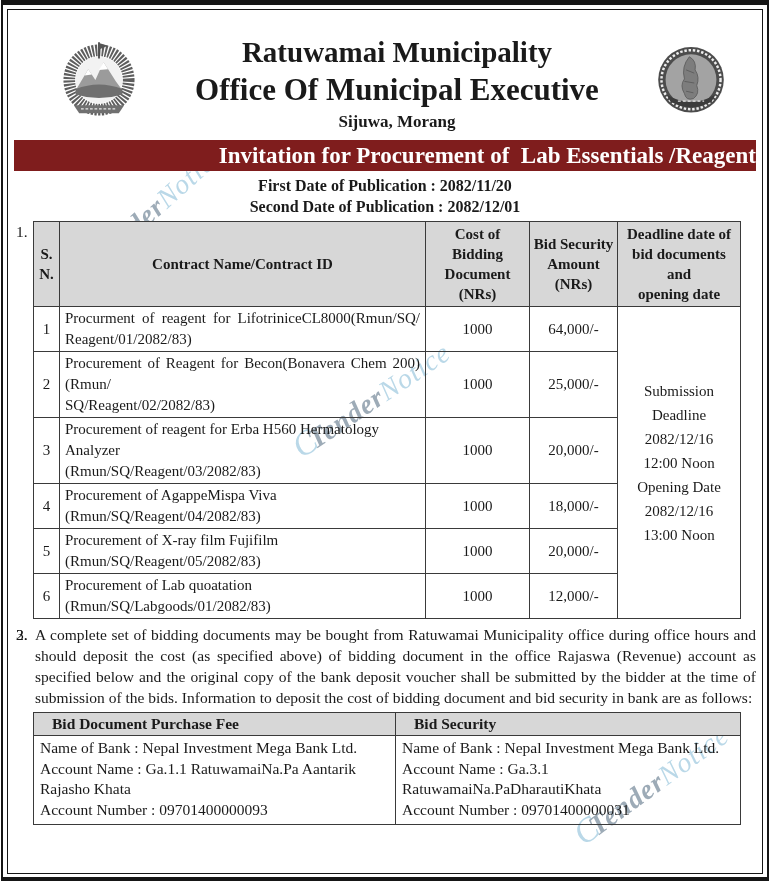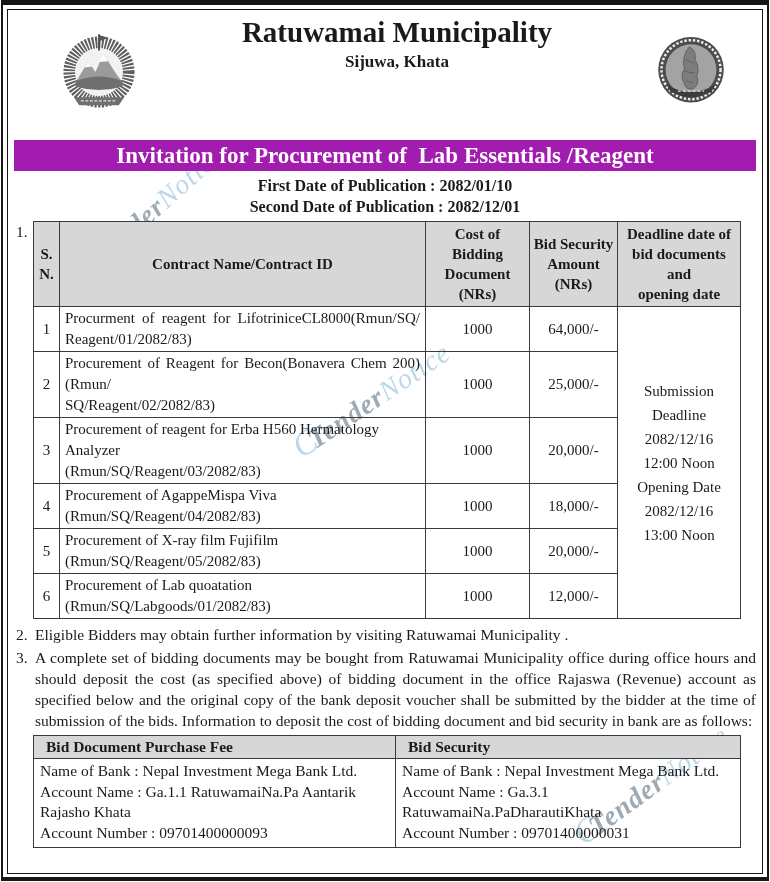--- a/index.html
+++ b/index.html
@@ -16,28 +16,28 @@
   .content{position:relative;z-index:1;padding:12px 14px 0 14px;}
 
   
   .watermark{position:absolute;z-index:0;white-space:nowrap;pointer-events:none;
     font-style:italic;transform-origin:center;opacity:.85;}
   .wm-c{font-size:34px;color:#aed2e4;font-weight:400;margin-right:-6px;}
   .wm-t{font-size:28px;color:#8d9dab;font-weight:bold;letter-spacing:1px;}
   .wm-n{font-size:28px;color:#aed2e4;font-weight:400;letter-spacing:1px;}
 
   
-  .hdr{display:flex;align-items:flex-start;justify-content:space-between;height:122px;}
+  .hdr{display:flex;align-items:flex-end;justify-content:space-between;height:122px;}
   .emblem{flex:0 0 auto;}
   .hdr-text{flex:1 1 auto;text-align:center;padding-top:2px;}
   .muni{font-size:29px;font-weight:bold;line-height:36px;}
   .office{font-size:31px;font-weight:bold;line-height:40px;}
   .addr{font-size:17px;font-weight:bold;line-height:24px;}
 
-  .banner{background:#a21caf;color:#fff;text-align:center;font-weight:bold;
+  .banner{background:#7f1d1d;color:#fff;text-align:right;font-weight:bold;
     font-size:23px;line-height:31px;height:31px;margin:6px 0 4px 0;white-space:pre;}
   .pub{text-align:center;font-weight:bold;font-size:16px;line-height:21px;}
 
   .item{position:relative;padding-left:21px;font-size:15.5px;line-height:21px;
     text-align:justify;margin-top:4px;}
   .item .num{position:absolute;left:2px;top:0;}
 
   table{border-collapse:collapse;margin:4px 0 0 19px;}
   .main-table td,.main-table th{border:1px solid #3a3a3a;font-size:15px;}
   .main-table th{background:#d7d7d7;font-weight:bold;text-align:center;
@@ -45,21 +45,21 @@
   .hline{display:block;}
   .cell-sn{text-align:center;vertical-align:middle;}
   .cell-name{padding:1px 5px;line-height:21px;vertical-align:middle;}
   .cell-name .jl{text-align:justify;text-align-last:justify;}
   .cell-num{text-align:center;vertical-align:middle;}
   .main-table tbody tr{height:44px;}
   .cell-deadline{text-align:center;vertical-align:middle;line-height:24px;padding:2px;}
   .dl-label{}
 
   .bank-table td{border:1px solid #3a3a3a;font-size:15.5px;vertical-align:top;}
-  .bank-table .bhead{background:#d7d7d7;font-weight:bold;padding:0 12px;line-height:22px;}
+  .bank-table .bhead{background:#d7d7d7;font-weight:bold;padding:0 18px;line-height:22px;}
   .bank-cell{padding:2px 6px 4px 6px;line-height:20.5px;}
   .bank-cell b{font-weight:normal;}
 </style>
 </head>
 <body>
 
 <div class="page">
   <div class="frame-outer"></div>
   <div class="frame-inner"></div>
 
@@ -85,38 +85,39 @@
           <path d="M55 30 L60 38 L50 39 Z" fill="#fff"></path>
           <path d="M24 60 Q50 50 76 60 L76 66 Q50 74 24 66 Z" fill="#6f6f6f"></path>
           <path d="M50 8 L50 26" stroke="#4a4a4a" stroke-width="2"></path>
           <path d="M50 9 L60 12 L50 16 Z" fill="#555"></path>
           <path d="M22 78 L78 78 L72 87 L28 87 Z" fill="#707070"></path>
           <path d="M30 82 L70 82" stroke="#e8e8e8" stroke-width="1.5" stroke-dasharray="3 2"></path>
         </svg>
       </div>
       <div class="hdr-text">
         <div class="muni">Ratuwamai Municipality</div>
-        <div class="addr">Sijuwa, Khata</div>
+        <div class="office">Office Of Municipal Executive</div>
+        <div class="addr">Sijuwa, Morang</div>
       </div>
       <div class="emblem" style="padding:14px 24px 0 0;">
         <svg width="82" height="94" viewBox="0 0 100 100">
           <circle cx="50" cy="46" r="40" fill="#4c4c4c"></circle>
           <circle cx="50" cy="46" r="36" fill="none" stroke="#ededed" stroke-width="3" stroke-dasharray="3 2.2"></circle>
           <circle cx="50" cy="46" r="31" fill="#a3a3a3"></circle>
           <path d="M48 18 q9 5 7 16 q6 9 2 19 q4 10 -4 16 q-9 3 -11 -6 q-6 -10 0 -18 q-4 -15 6 -27 z" fill="#7d7d7d" stroke="#585858" stroke-width="1"></path>
           <path d="M44 34 l10 4 M42 48 l12 2 M44 60 l9 2" stroke="#585858" stroke-width="1"></path>
           <path d="M20 64 q30 18 60 0 l-5 9 q-25 13 -50 0 z" fill="#3c3c3c"></path>
           <path d="M34 72 L66 72" stroke="#e8e8e8" stroke-width="1.6" stroke-dasharray="3.5 2.5"></path>
         </svg>
       </div>
     </div>
 
     <div class="banner">Invitation for Procurement of  Lab Essentials /Reagent</div>
 
-    <div class="pub">First Date of Publication : 2082/01/10</div>
+    <div class="pub">First Date of Publication : 2082/11/20</div>
     <div class="pub">Second Date of Publication : 2082/12/01</div>
 
     <div class="item">
       <span class="num">1.</span>
     </div>
 
     <table class="main-table">
       <colgroup>
           <col style="width:26px">
           <col style="width:366px">
@@ -208,21 +209,21 @@
               <div>Procurement of Lab quoatation</div>
               <div>(Rmun/SQ/Labgoods/01/2082/83)</div>
             </td>
           <td class="cell-num">1000</td>
           <td class="cell-num">12,000/-</td>
         </tr>
       </tbody>
     </table>
 
     <div class="item" style="margin-top:5px;">
-      <span class="num">2.</span><span>Eligible Bidders may obtain further information by visiting Ratuwamai Municipality .</span>
+      <span class="num">2.</span>
     </div>
     <div class="item" style="margin-top:2px;">
       <span class="num">3.</span><span>A complete set of bidding documents may be bought from Ratuwamai Municipality office during office hours and should deposit the cost (as specified above)  of bidding document in the office Rajaswa (Revenue) account as specified below and the original copy  of the bank deposit voucher shall be submitted by the bidder at the time of  submission of the bids. Information to deposit the cost of bidding document and bid security in bank are as follows:</span>
     </div>
 
     <table class="bank-table">
       <colgroup>
           <col style="width:362px">
           <col style="width:345px">
         </colgroup>

